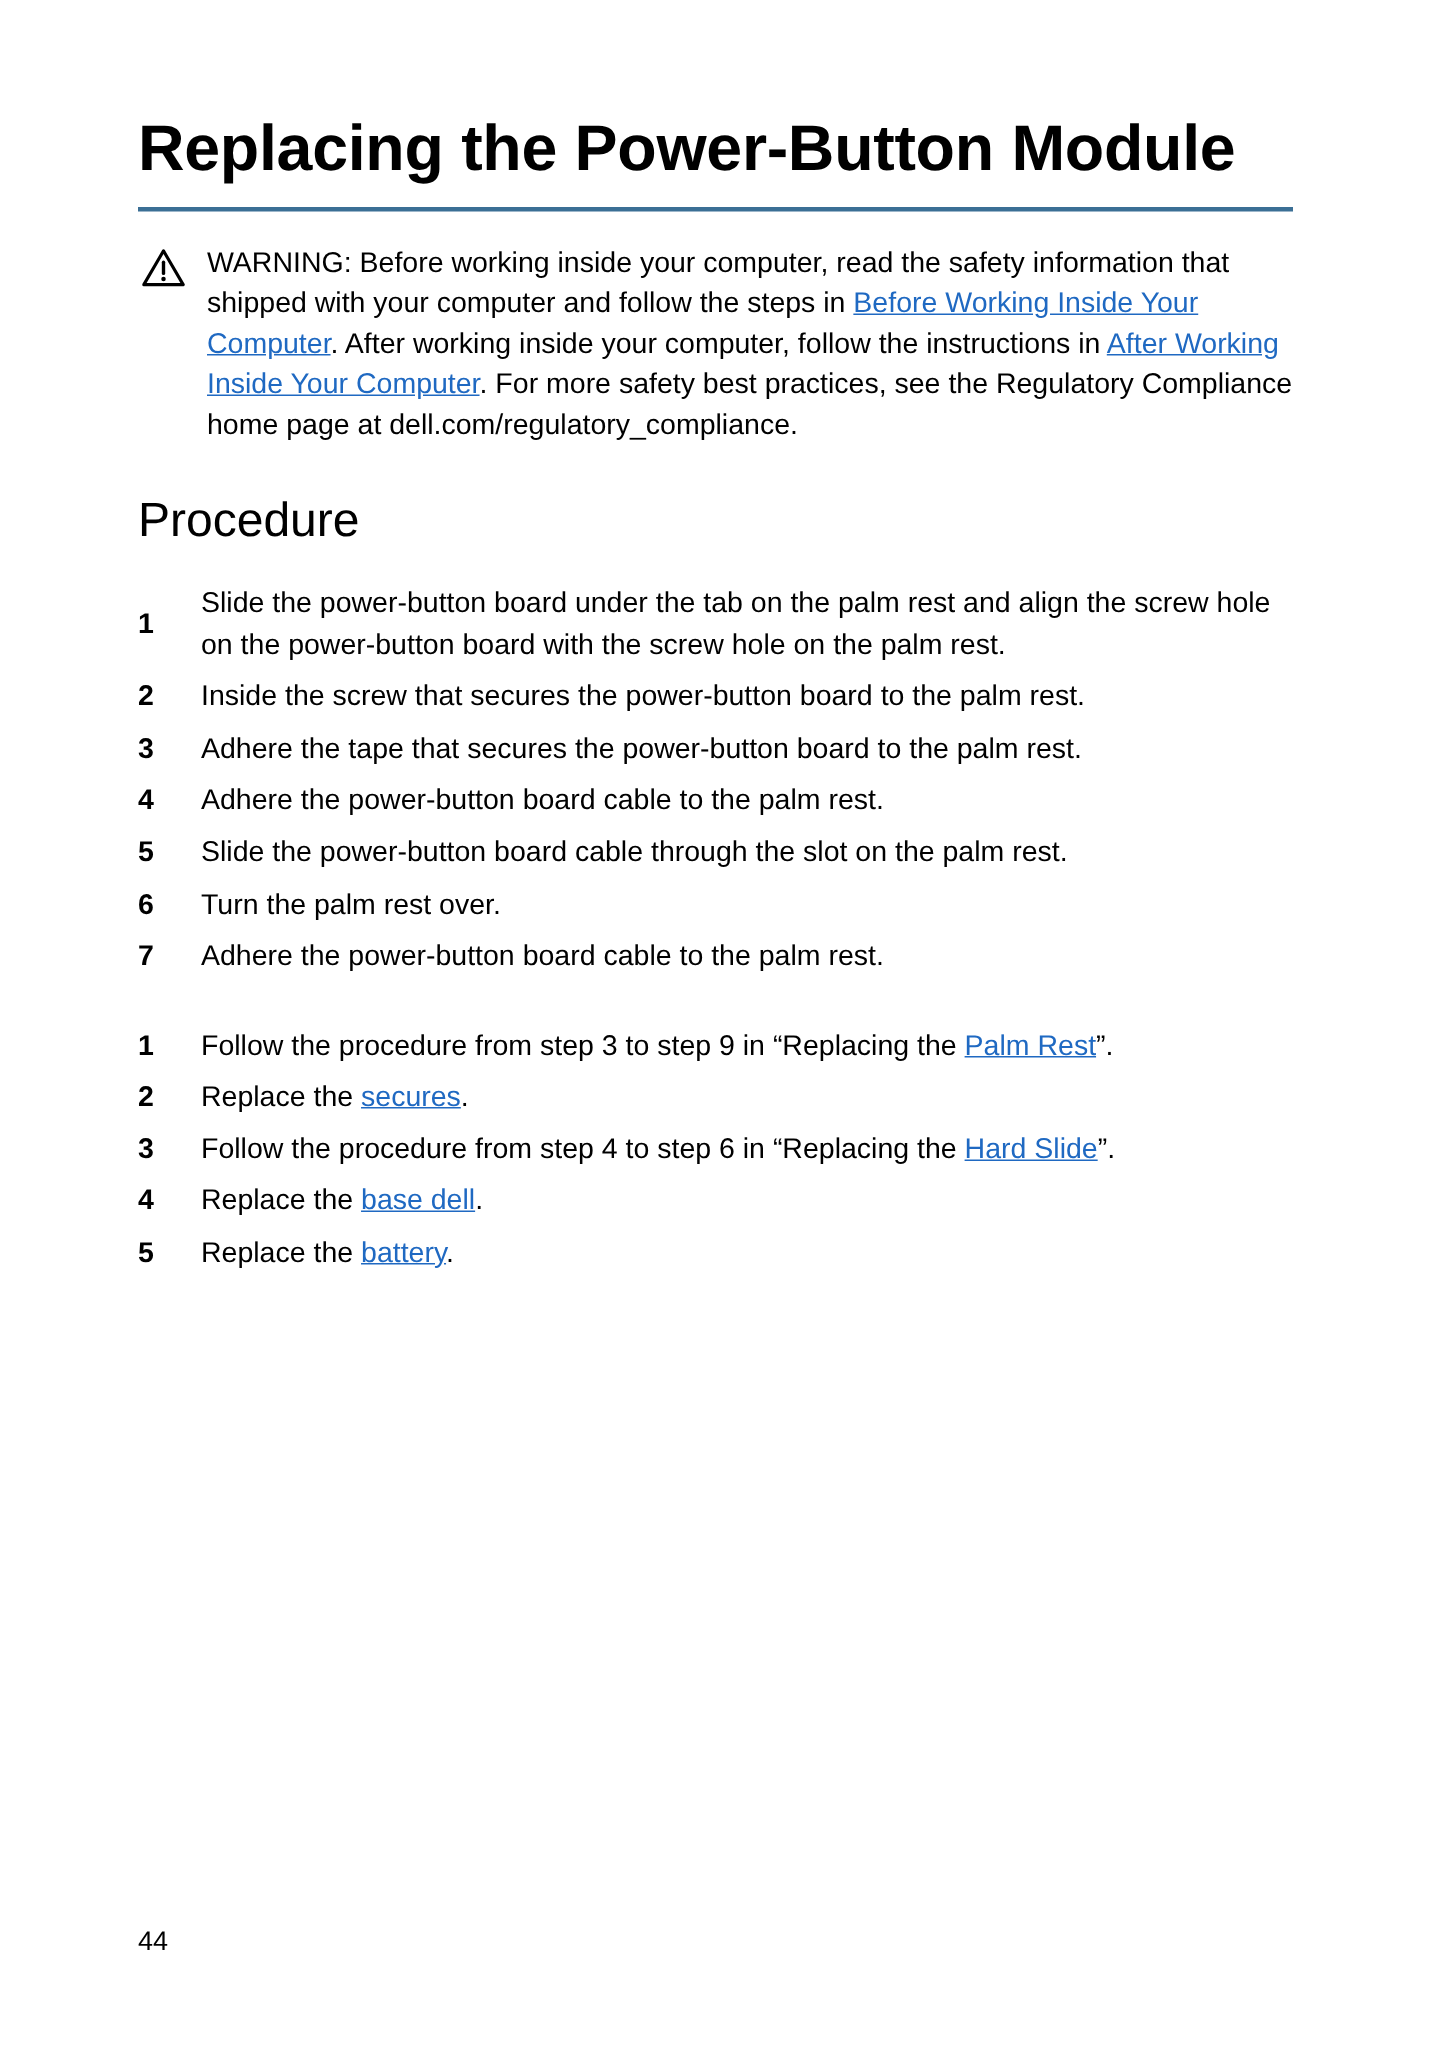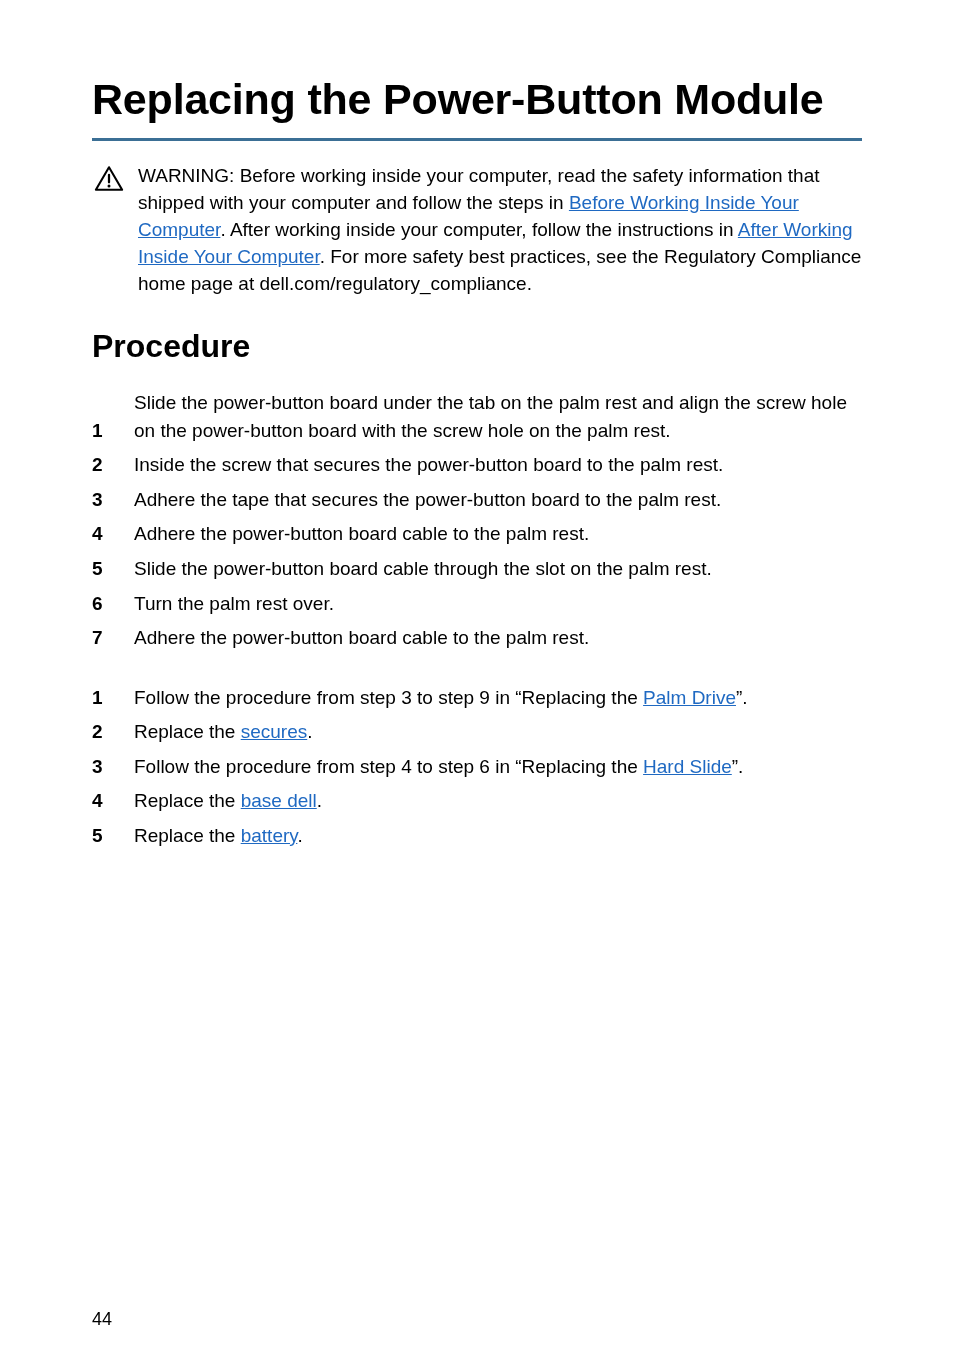--- a/index.html
+++ b/index.html
@@ -50,51 +50,51 @@
     font-weight: 400;
     line-height: 1.42;
   }
   .link {
     color: #1f69c2;
     text-decoration: underline;
     cursor: pointer;
   }
   .section-heading {
     font-size: 32px;
-    font-weight: 700;
+    font-weight: 400;
     margin-bottom: 24px;
     margin-top: 0;
   }
   ol.steps {
     list-style: none;
     counter-reset: step;
     margin-bottom: 32px;
   }
   ol.steps > li {
     counter-increment: step;
     display: flex;
-    align-items: flex-end;
+    align-items: center;
     gap: 22px;
     font-size: 19px;
     line-height: 1.45;
     margin-bottom: 7px;
   }
   ol.steps > li::before {
     content: counter(step);
     font-weight: 700;
     flex: 0 0 20px;
     text-align: left;
   }
   .step-text {
     flex: 1 1 auto;
   }
   .page-number {
     position: absolute;
     left: 92px;
-    bottom: 36px;
+    bottom: 61px;
     font-size: 18px;
   }
 </style>
 </head>
 <body>
 
 <div class="page">
 
   <h1 class="main-title">Replacing the Power-Button Module</h1>
   <hr class="title-rule">
@@ -132,21 +132,21 @@
         <span class="step-text">Turn the palm rest over.</span>
       </li>
       <li>
         <span class="step-text">Adhere the power-button board cable to the palm rest.</span>
       </li>
     </ol>
 
 
   <ol class="steps" id="postreq-steps">
       <li>
-        <span class="step-text">Follow the procedure from step 3 to step 9 in “Replacing the <a class="link">Palm Drive</a>”.</span>
+        <span class="step-text">Follow the procedure from step 3 to step 9 in “Replacing the <a class="link">Palm Rest</a>”.</span>
       </li>
       <li>
         <span class="step-text">Replace the <a class="link">secures</a>.</span>
       </li>
       <li>
         <span class="step-text">Follow the procedure from step 4 to step 6 in “Replacing the <a class="link">Hard Slide</a>”.</span>
       </li>
       <li>
         <span class="step-text">Replace the <a class="link">base dell</a>.</span>
       </li>

